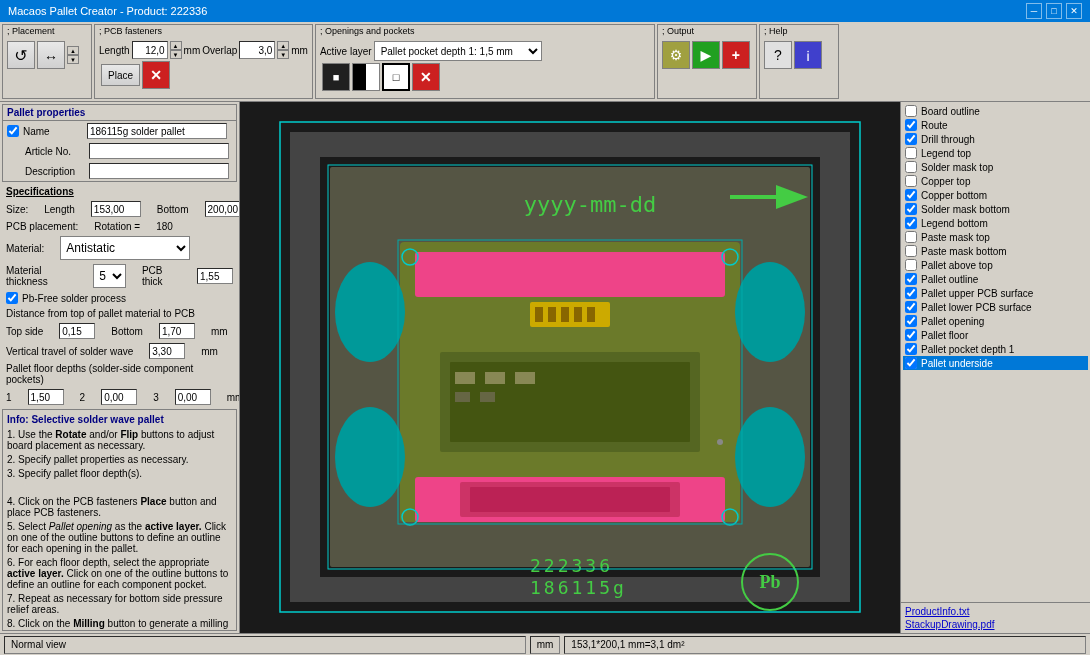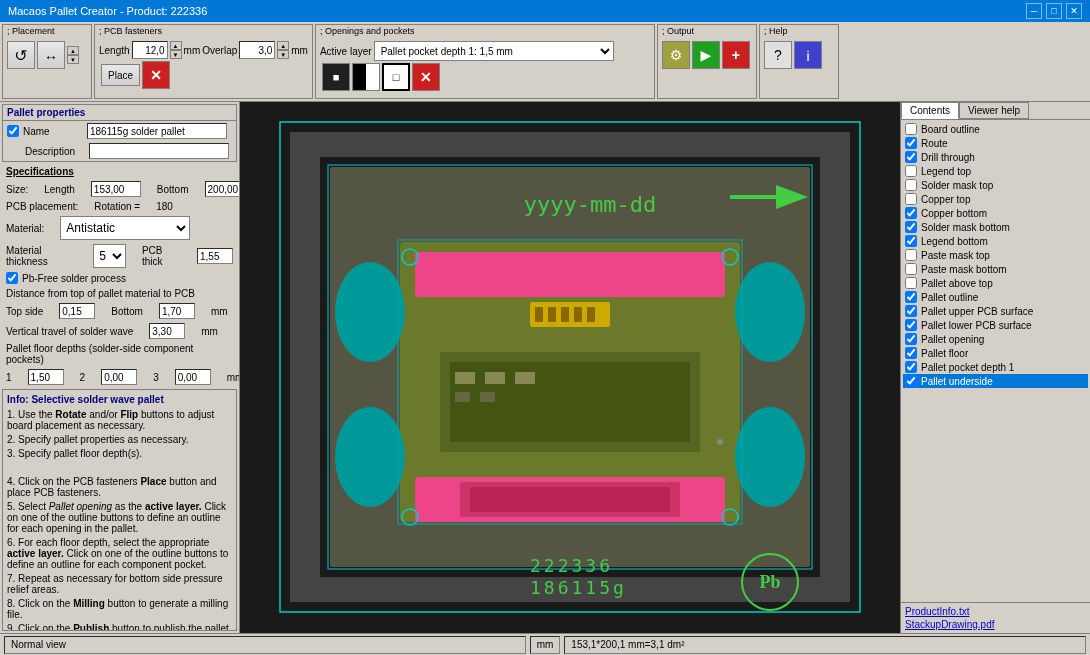--- a/index.html
+++ b/index.html
@@ -57,21 +57,21 @@
     
     
     .status-bar { height: 22px; background: #d4d0c8; border-top: 1px solid #808080; display: flex; align-items: center; gap: 4px; padding: 0 4px; font-size: 10px; }
     .status-segment { border: 1px inset #808080; padding: 1px 6px; height: 18px; display: flex; align-items: center; }
     .status-segment-wide { flex: 1; }
     
     
     .toolbar-select { height: 20px; border: 1px solid #808080; background: white; font-size: 10px; padding: 0 2px; }
 
     
-    .active-layer-select { width: 240px; height: 20px; }
+    .active-layer-select { width: 168px; height: 20px; }
     .icon-btn-red-x { background: #cc2020; color: white; font-weight: bold; }
 
     .name-checkbox { display: flex; align-items: center; gap: 2px; }
   </style>
 </head>
 <body>
 
 <div class="title-bar">
   <span>Macaos Pallet Creator - Product: 222336</span>
   <div class="title-bar-controls">
@@ -165,20 +165,24 @@
 
   <div class="left-panel">
     <div class="panel-section">
       <div class="panel-section-title">Pallet properties</div>
       <div class="panel-row">
         <div class="name-checkbox">
             <input type="checkbox" class="layer-checkbox" checked="" style="">
           </div>
         <span class="panel-label">Name</span>
         <input class="panel-input panel-input-wide" type="text" value="186115g solder pallet" style="">
+      </div>
+      <div class="panel-row">
+        <span class="panel-label" style="margin-left:18px;">Article No.</span>
+        <input class="panel-input panel-input-wide" type="text" style="">
       </div>
       <div class="panel-row">
         <span class="panel-label" style="margin-left:18px;">Description</span>
         <input class="panel-input panel-input-wide" type="text" style="">
       </div>
     </div>
 
     <div style="padding: 0 2px;">
       <div class="specifications-title">Specifications</div>
       <div class="specs-row">
@@ -326,24 +330,20 @@
 
       <circle cx="480" cy="340" r="3" fill="#888888"></circle>
 
       <rect x="88" y="63" width="484" height="404" fill="none" stroke="#00cccc" stroke-width="1"></rect>
 
       <rect x="158" y="138" width="344" height="284" fill="none" stroke="#00aaaa" stroke-width="1"></rect>
     </svg>
   </div>
 
   <div class="right-panel">
-    <div class="right-tabs">
-      <div class="right-tab active">Contents</div>
-      <div class="right-tab">Viewer help</div>
-    </div>
     <div class="layer-list" id="layer-list">
     <div class="layer-item">
           <input type="checkbox" class="layer-checkbox" style="">
           <span>Board outline</span>
         </div>
         <div class="layer-item">
           <input type="checkbox" class="layer-checkbox" checked="" style="">
           <span>Route</span>
         </div>
         <div class="layer-item">

